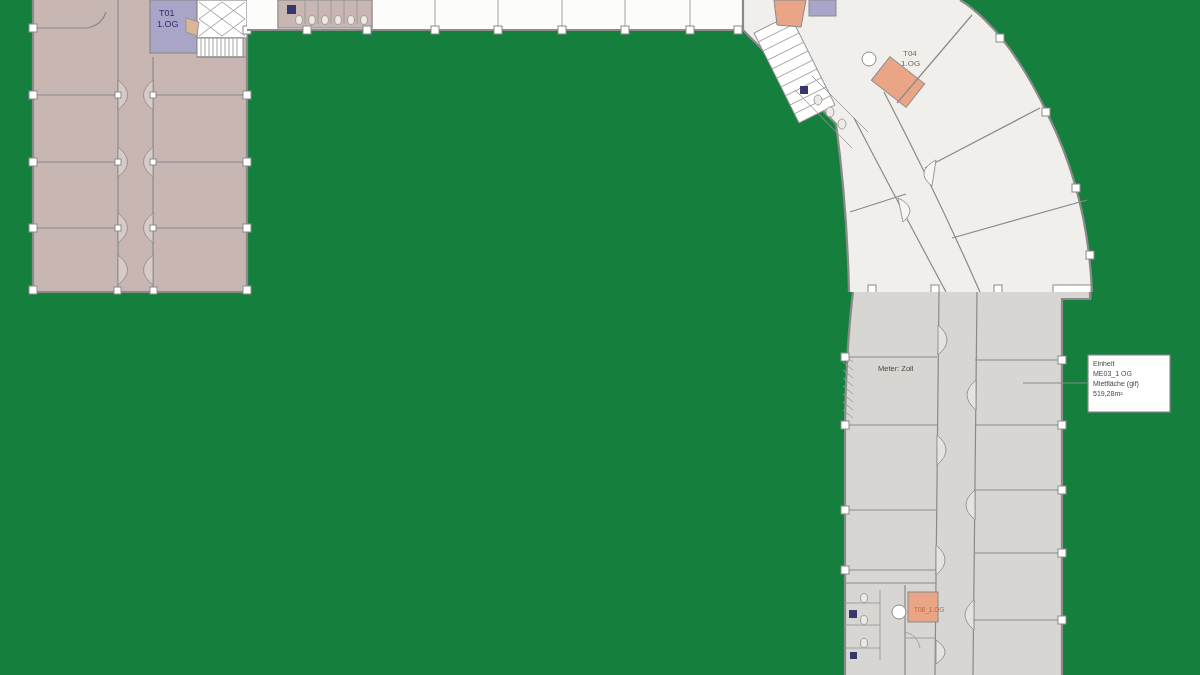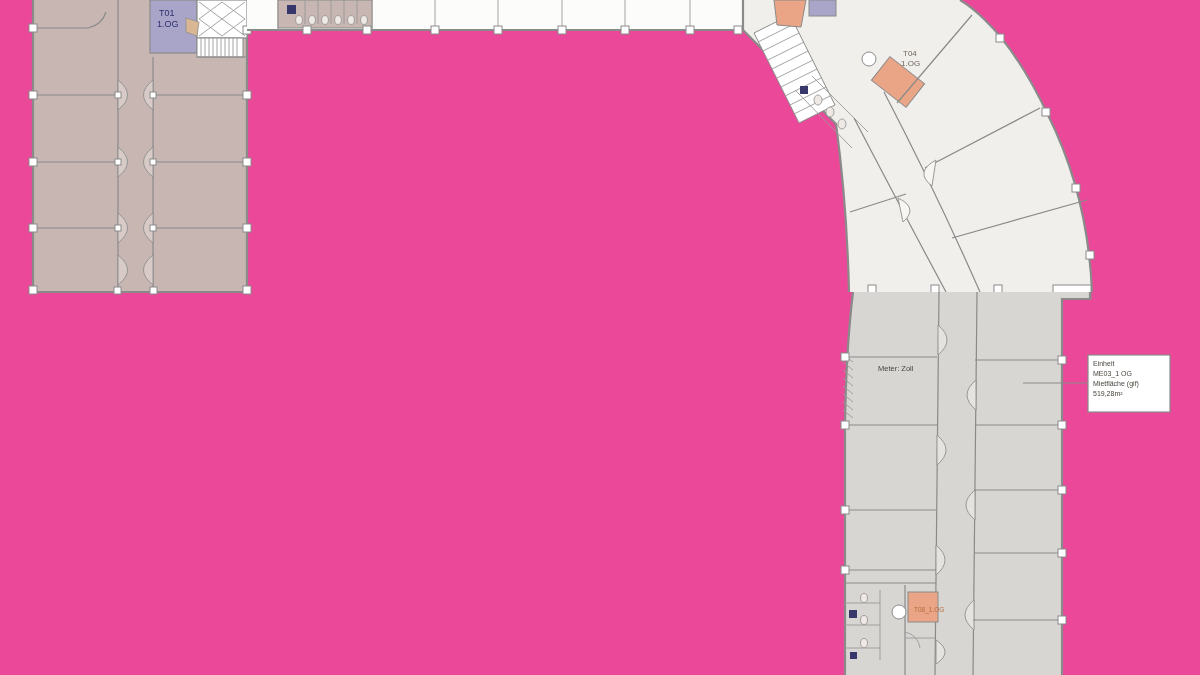--- a/index.html
+++ b/index.html
@@ -1,16 +1,16 @@
 <!DOCTYPE html>
 <html><head>
 <meta charset="utf-8">
 <style>
   html,body{margin:0;padding:0;background:#ffffff;}
-  .stage{position:relative;width:1200px;height:675px;background:#ec4899;overflow:hidden;
+  .stage{position:relative;width:1200px;height:675px;background:#15803d;overflow:hidden;
          font-family:"Liberation Sans",sans-serif;}
   svg{display:block;}
   .wall{fill:none;stroke:#8a8a8a;stroke-width:1.2;}
   .wallx{fill:none;stroke:#8a8a8a;stroke-width:2.2;}
   .thin{fill:none;stroke:#9a9a9a;stroke-width:0.9;}
   .col8{fill:#ffffff;stroke:#8a8a8a;stroke-width:1;}
   .fixt{fill:#efe9e5;stroke:#8f8f8f;stroke-width:0.8;}
   .darksq{fill:#37376b;stroke:none;}
   .lensA{fill:#d8cbc7;stroke:#8f8f8f;stroke-width:0.9;}
   .lensB{fill:#e4e3df;stroke:#8f8f8f;stroke-width:0.9;}

